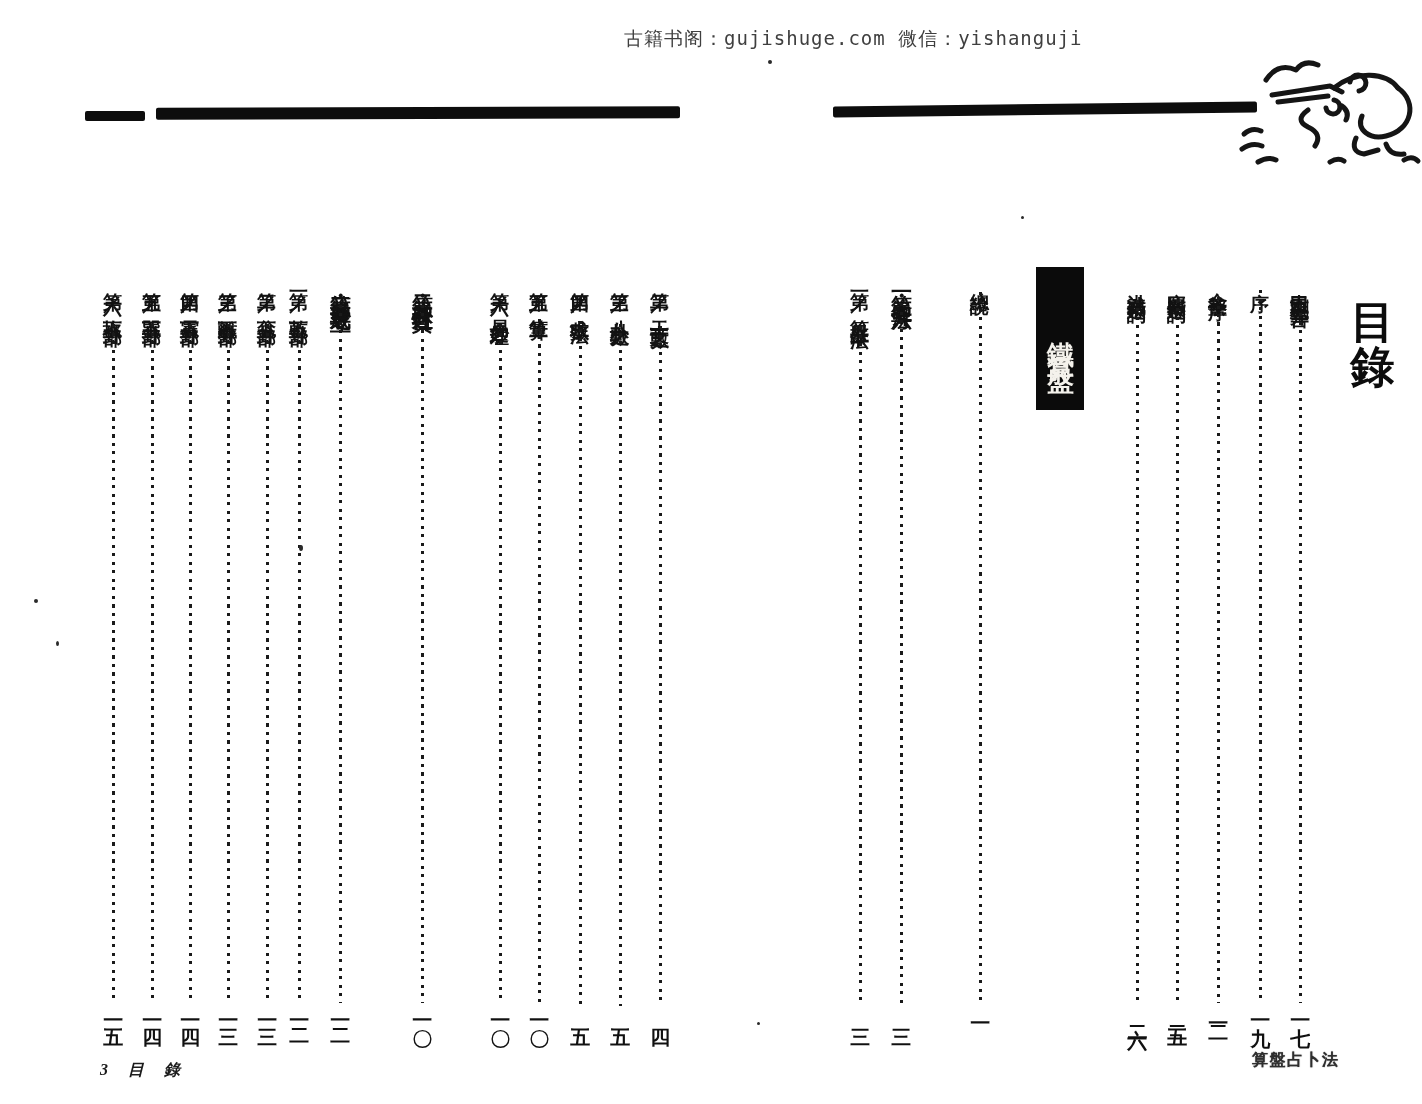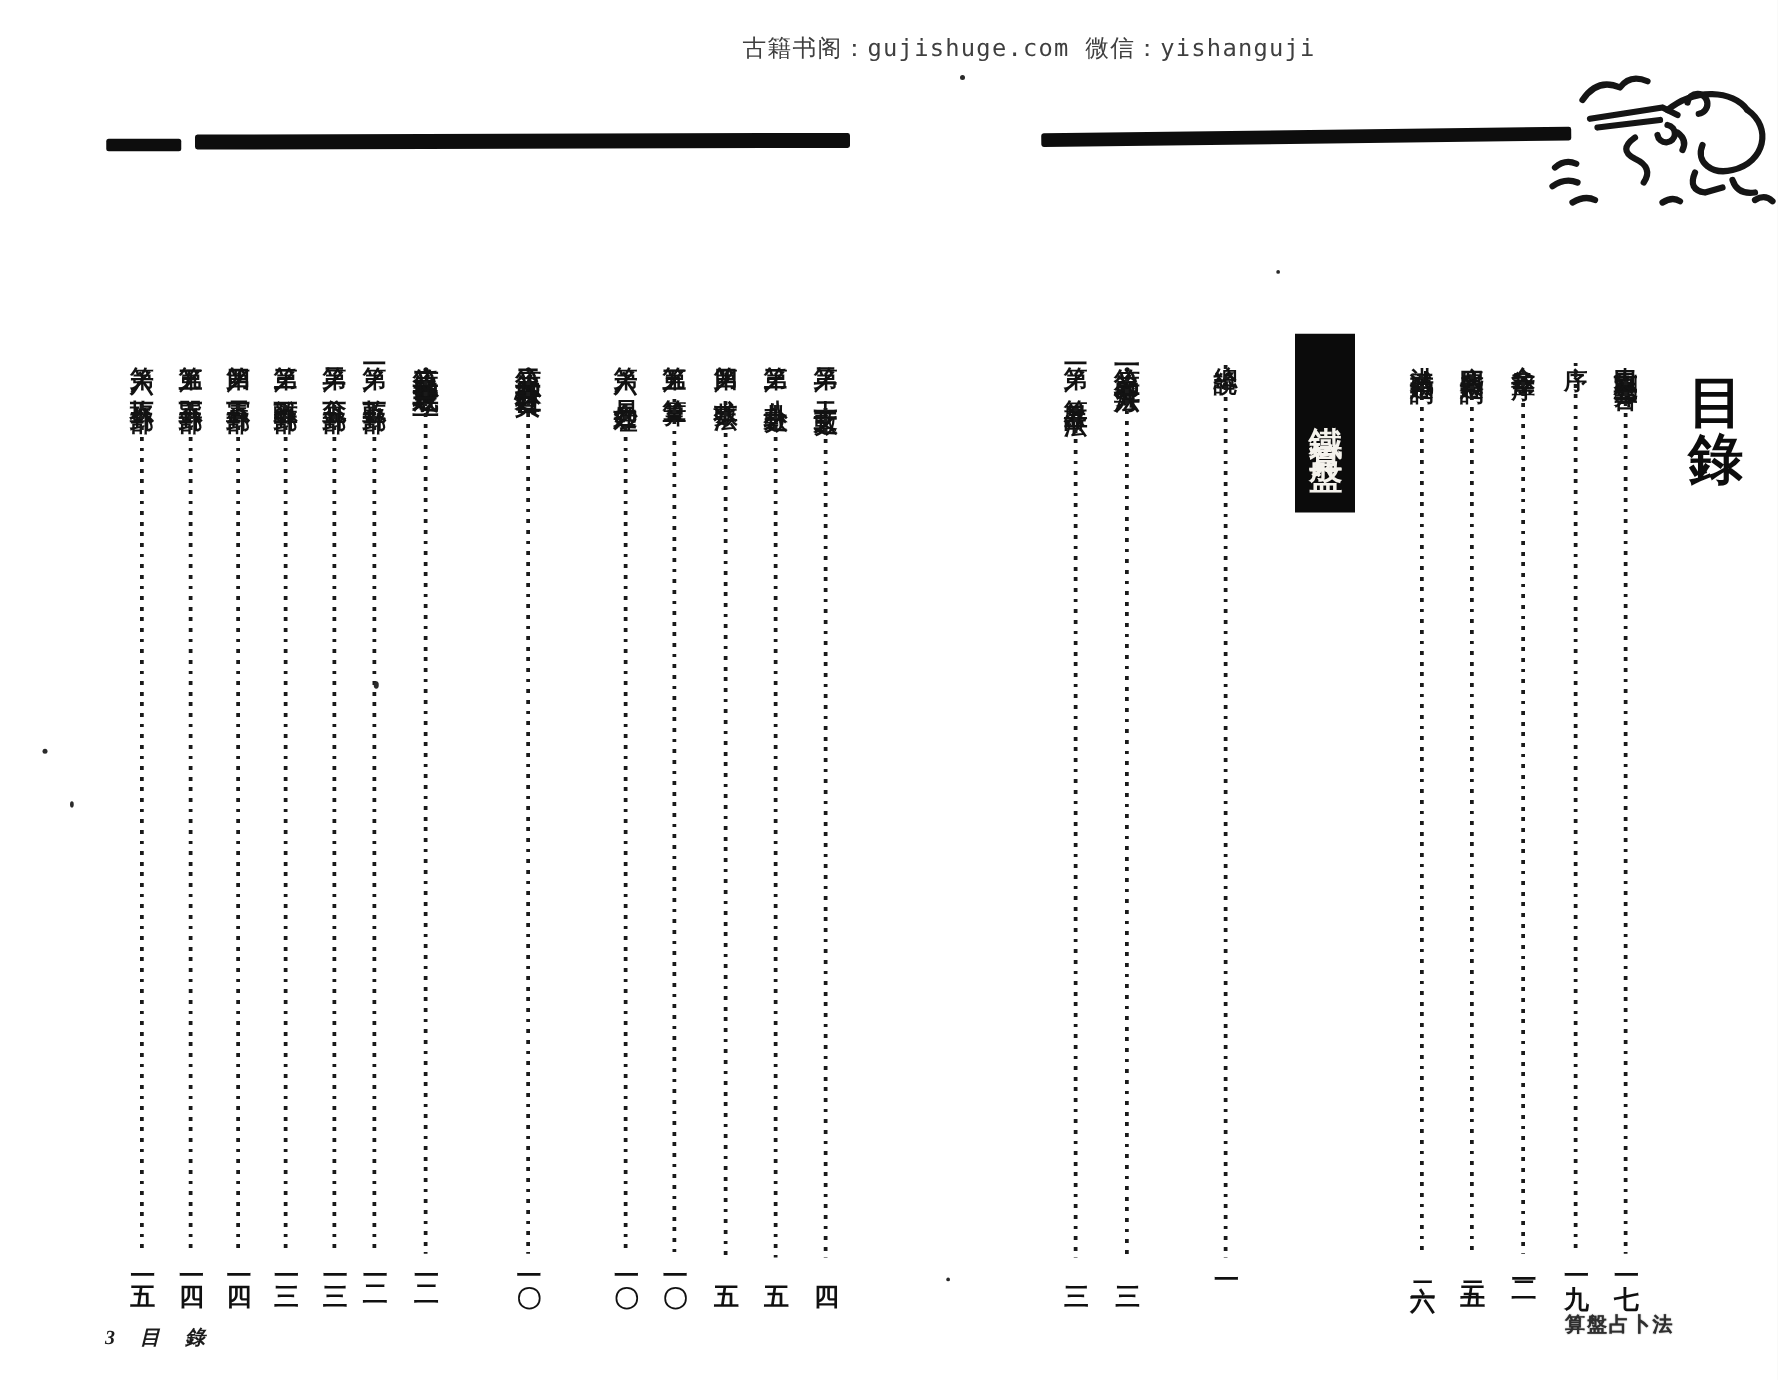--- a/index.html
+++ b/index.html
@@ -11,21 +11,21 @@
   .sheet{
     position:relative;width:1422px;height:1104px;
     background:#ffffff;overflow:hidden;color:#141414;
   }
   .vtext{
     writing-mode:vertical-rl;
     text-orientation:upright;
   }
   
   .watermark{
-    position:absolute;left:594px;top:26px;
+    position:absolute;left:624px;top:26px;
     font-family:"DejaVu Sans Mono", monospace;
     font-size:19px;color:#3f3f3f;letter-spacing:1px;
     white-space:nowrap;
   }
   
   .rule{position:absolute;background:#0d0d0d;border-radius:2px;}
   .rule-left-short{left:85px;top:111px;width:60px;height:10px;}
   .rule-left-long{left:156px;top:107px;width:524px;height:12px;transform:rotate(-0.15deg);}
   .rule-right{left:833px;top:104px;width:424px;height:11px;transform:rotate(-0.7deg);}
   
@@ -55,21 +55,21 @@
   .toc-col.section .toc-title{font-size:21px;font-weight:900;letter-spacing:2px;}
   .leader{
     flex:1 1 auto;min-height:18px;width:3px;margin:9px 0 7px;
     background:repeating-linear-gradient(to bottom,#1a1a1a 0 3px,transparent 3px 8.5px);
   }
   .toc-page{
     font-size:20px;font-weight:700;letter-spacing:3px;line-height:1.08;color:#101010;
   }
   
   .footer-left{
-    position:absolute;left:84px;top:1060px;
+    position:absolute;left:100px;top:1060px;
     font-size:16px;font-weight:700;font-style:italic;
     letter-spacing:8px;color:#1c1c1c;white-space:nowrap;
   }
   .footer-right{
     position:absolute;left:1252px;top:1050px;
     font-size:16px;font-weight:700;letter-spacing:1.5px;color:#2e2e2e;
     text-shadow:0 0 1px #555;white-space:nowrap;
   }
   
   .dragon{position:absolute;left:1238px;top:50px;}

